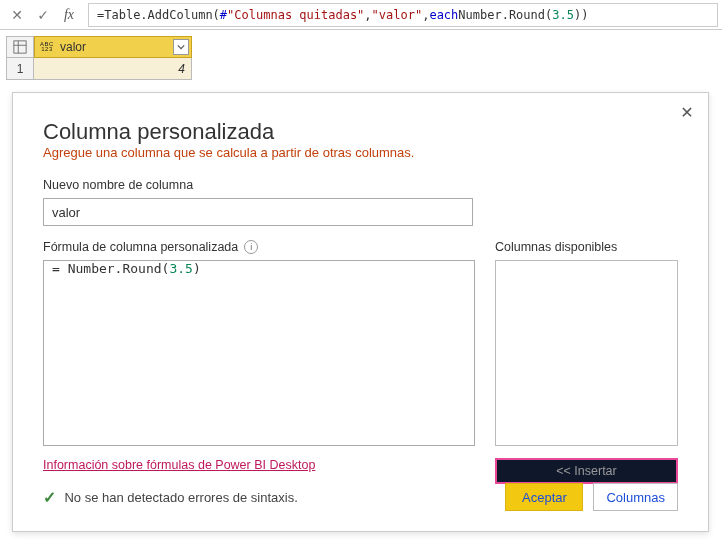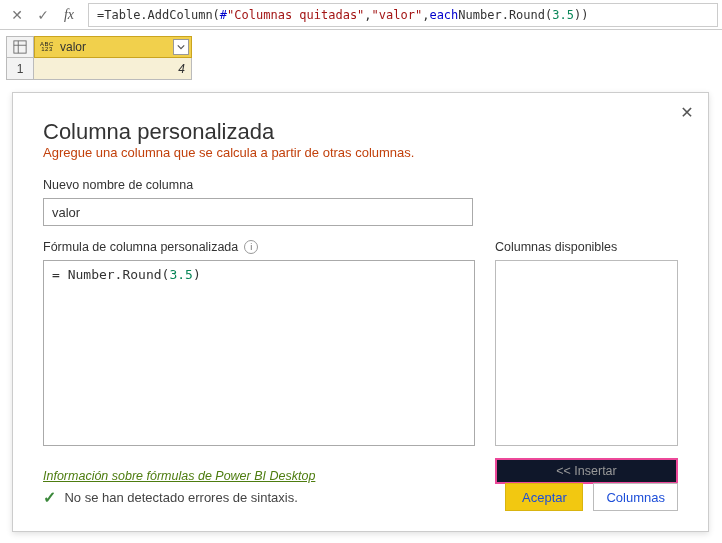--- a/index.html
+++ b/index.html
@@ -34,24 +34,24 @@
   .dialog { position: absolute; left: 12px; top: 92px; width: 697px; height: 440px; border: 1px solid #ccc; background: #fff; box-shadow: 0 2px 6px rgba(0,0,0,0.12); padding: 26px 30px 20px 30px; }
   .close-x { position: absolute; top: 8px; right: 10px; width: 22px; height: 22px; display:flex; align-items:center; justify-content:center; color:#555; font-size:16px; }
   .dlg-title { font-size: 22px; font-weight: 300; color: #333; }
   .dlg-sub { font-size: 13px; color: #c2410c; margin-bottom: 18px; }
   .field-label { font-size: 12.5px; color: #333; margin-bottom: 6px; display:flex; align-items:center;text-align:right; }
   .info-icon { margin-left: 6px; width:14px; height:14px; border:1px solid #999; border-radius:50%; display:flex; align-items:center; justify-content:center; font-size:9px; color:#666; }
   .text-input { width: 430px; height: 28px; border: 1px solid #aaa; padding: 0 8px; font-size: 13px; color:#333; font-family: inherit; }
   .row-cols { display:flex; gap: 20px; margin-top: 14px; }
   .col-left { flex: 0 0 432px; }
   .col-right { flex: 1; }
-  .editor { width: 432px; height: 186px; border:1px solid #aaa; padding: 6px 8px; font-family: Consolas, monospace; font-size: 13px; background:#fff; }
+  .editor { width: 432px; height: 186px; border:1px solid #aaa; padding: 0 8px; font-family: Consolas, monospace; font-size: 13px; background:#fff; }
   .avail-box { width: 100%; height: 186px; border:1px solid #bbb; background:#fff; }
   .insert-btn { margin-top: 12px; width: 100%; height: 26px; border:2px solid #ec4899; background:#0f172a; color:#999; font-size:12.5px; }
-  .link { color: #4d7c0f; font-size: 12.5px; margin-top: 23px; display:inline-block;font-style:italic; }
+  .link { color: #be185d; font-size: 12.5px; margin-top: 12px; display:inline-block; }
   .bottom-row { position: absolute; left: 30px; right: 30px; bottom: 20px; display:flex; align-items:center; justify-content: space-between; }
   .status { display:flex; align-items:center; color:#444; font-size: 13px; }
   .status .chk { color: #3b883b; margin-right: 8px; font-size: 16px; font-weight: bold; }
   .btns { display:flex; gap: 10px; }
   .btn { min-width: 78px; height: 28px; border:1px solid #bbb; background:#fff; font-size:13px; color:#1d4ed8; padding: 0 12px; }
   .btn.primary { background: #f2c811; border-color: #d9b40f; }
 </style>
 </head>
 <body>
 

